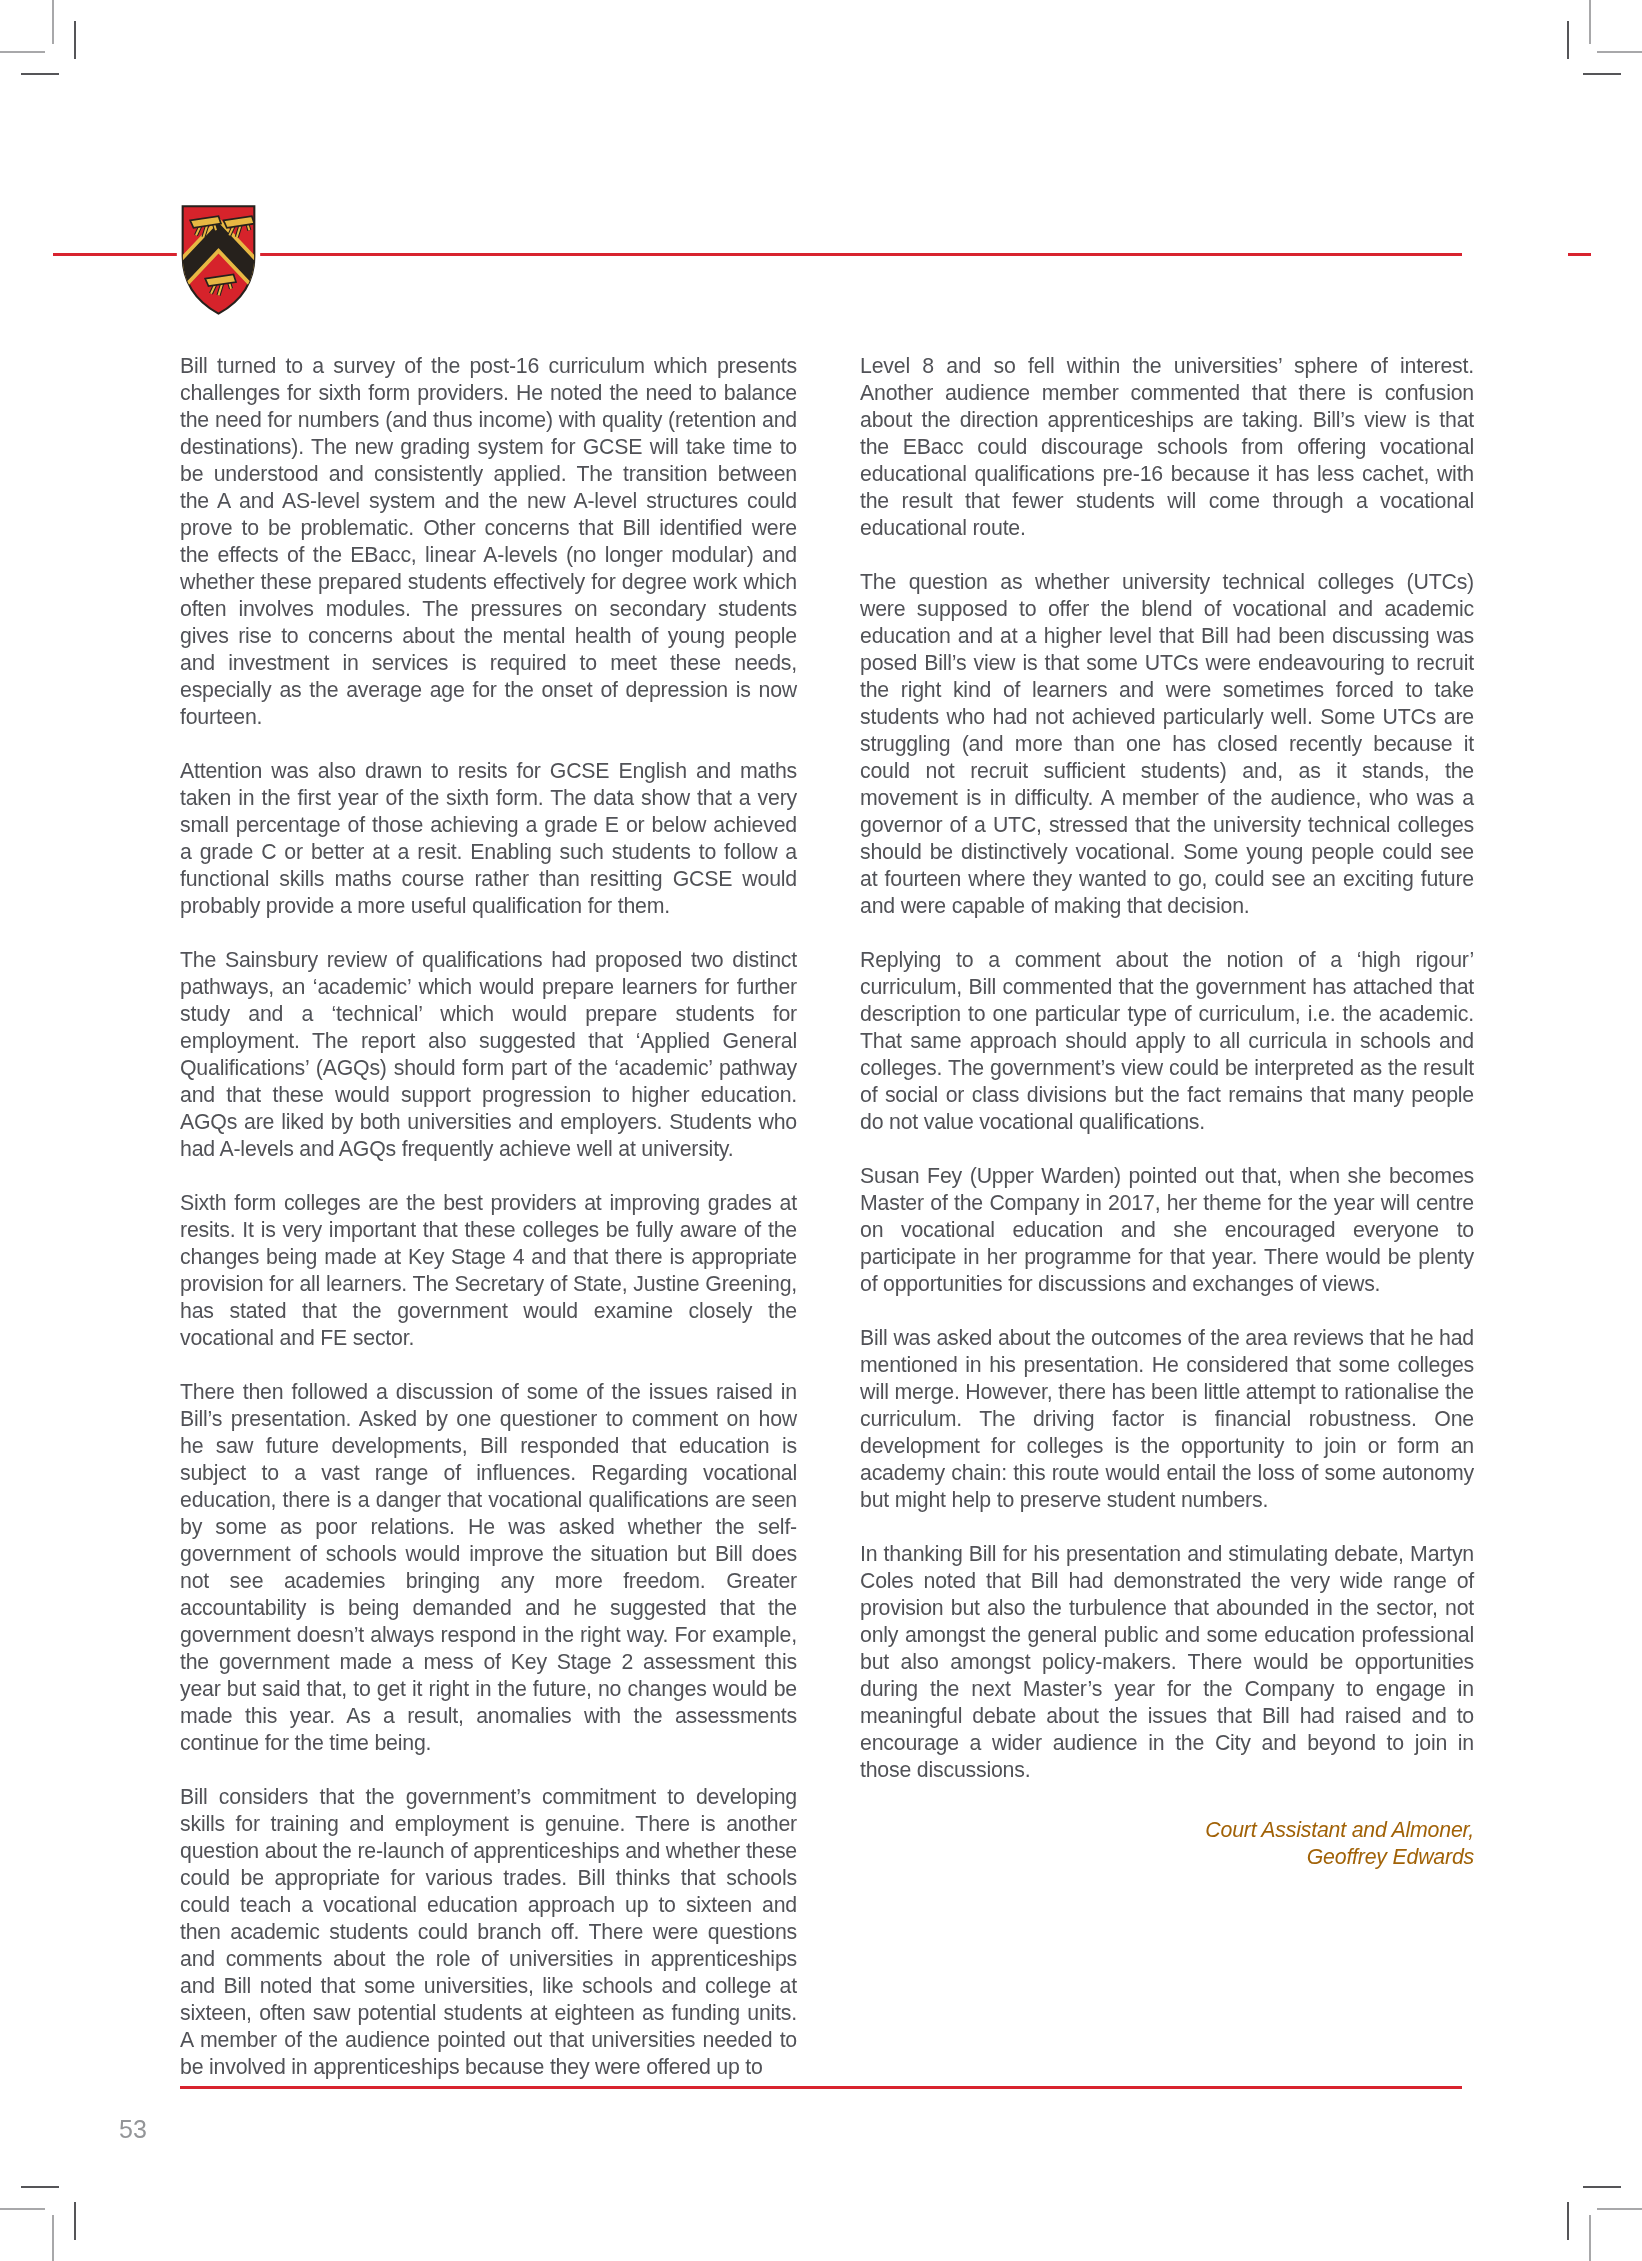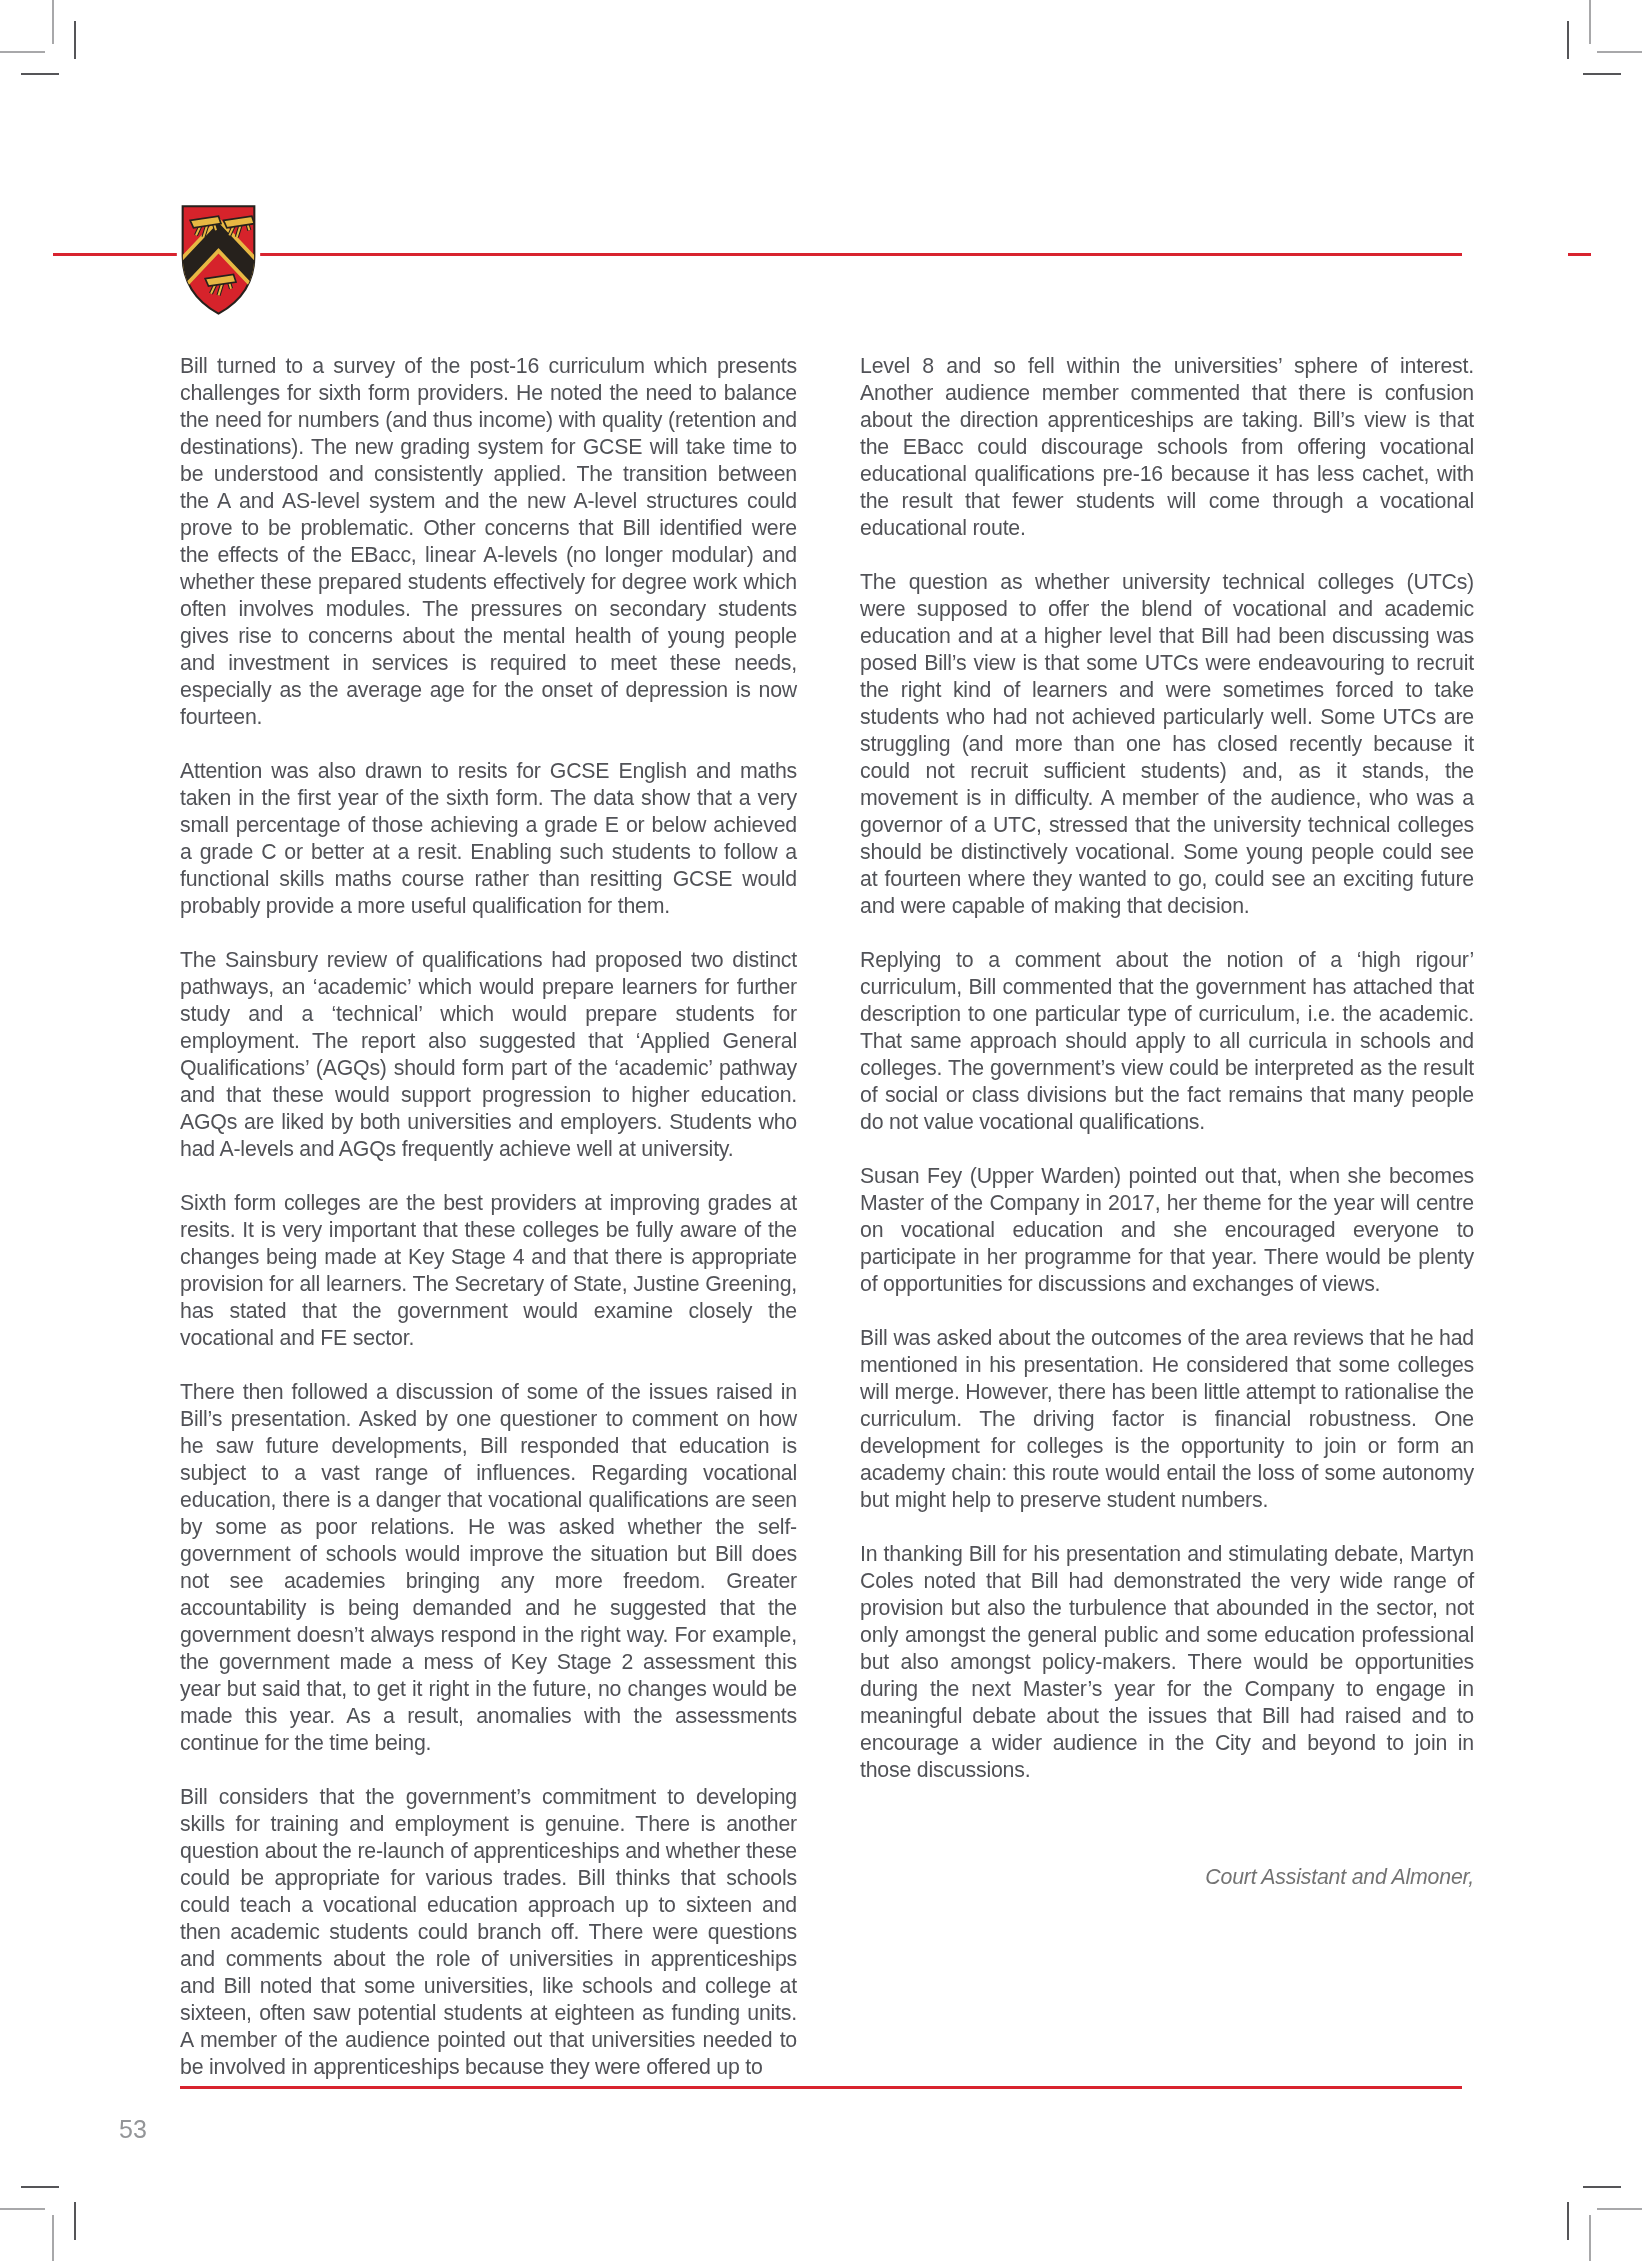--- a/index.html
+++ b/index.html
@@ -27,24 +27,24 @@
     font-weight:300;
     letter-spacing:-0.2px;
     color:#515257;
     text-align:justify;
   }
   #col-left{left:180px;width:617px;}
   #col-right{left:860px;width:614px;}
   .col p{margin:8px 0 27px 0;}
   .col p:last-of-type{margin-bottom:0;}
   .signature{
-    margin-top:80px;
+    margin-top:33px;
     text-align:right;
     font-style:italic;
-    color:#737373;
+    color:#a16207;
   }
   
   #page-number{
     position:absolute;
     left:119px;
     top:2115px;
     font-size:25px;
     color:#939598;
   }
 </style>
@@ -115,19 +115,20 @@
 
   <div class="col" id="col-right">
     <p>Level 8 and so fell within the universities’ sphere of interest. Another audience member commented that there is confusion about the direction apprenticeships are taking. Bill’s view is that the EBacc could discourage schools from offering vocational educational qualifications pre-16 because it has less cachet, with the result that fewer students will come through a vocational educational route.</p>
     <p>The question as whether university technical colleges (UTCs) were supposed to offer the blend of vocational and academic education and at a higher level that Bill had been discussing was posed Bill’s view is that some UTCs were endeavouring to recruit the right kind of learners and were sometimes forced to take students who had not achieved particularly well. Some UTCs are struggling (and more than one has closed recently because it could not recruit sufficient students) and, as it stands, the movement is in difficulty. A member of the audience, who was a governor of a UTC, stressed that the university technical colleges should be distinctively vocational. Some young people could see at fourteen where they wanted to go, could see an exciting future and were capable of making that decision.</p>
     <p>Replying to a comment about the notion of a ‘high rigour’ curriculum, Bill commented that the government has attached that description to one particular type of curriculum, i.e. the academic.  That same approach should apply to all curricula in schools and colleges. The government’s view could be interpreted as the result of social or class divisions but the fact remains that many people do not value vocational qualifications.</p>
     <p>Susan Fey (Upper Warden) pointed out that, when she becomes Master of the Company in 2017, her theme for the year will centre on vocational education and she encouraged everyone to participate in her programme for that year. There would be plenty of opportunities for discussions and exchanges of views.</p>
     <p>Bill was asked about the outcomes of the area reviews that he had mentioned in his presentation. He considered that some colleges will merge. However, there has been little attempt to rationalise the curriculum. The driving factor is financial robustness. One development for colleges is the opportunity to join or form an academy chain: this route would entail the loss of some autonomy but might help to preserve student numbers.</p>
     <p>In thanking Bill for his presentation and stimulating debate, Martyn Coles noted that Bill had demonstrated the very wide range of provision but also the turbulence that abounded in the sector, not only amongst the general public and some education professional but also amongst policy-makers. There would be opportunities during the next Master’s year for the Company to engage in meaningful debate about the issues that Bill had raised and to encourage a wider audience in the City and beyond to join in those discussions.</p>
     <div class="signature">
       <div>Court Assistant and Almoner,</div>
+      <div>Geoffrey Edwards</div>
     </div>
   </div>
 
   <div id="page-number">53</div>
 
 </div>
 
 
 </body></html>

